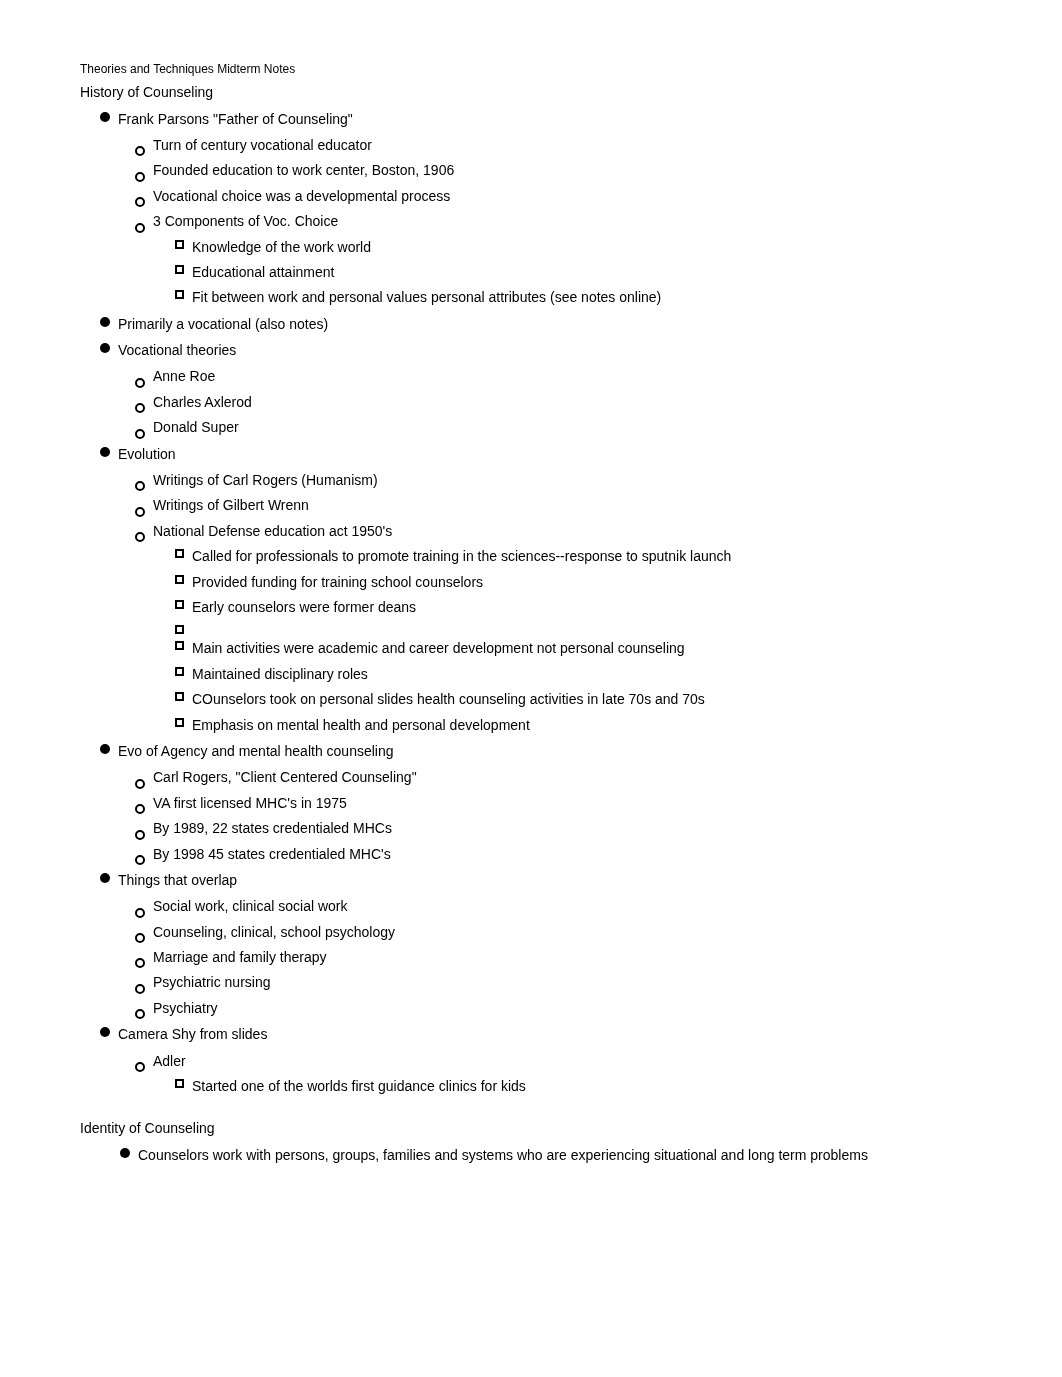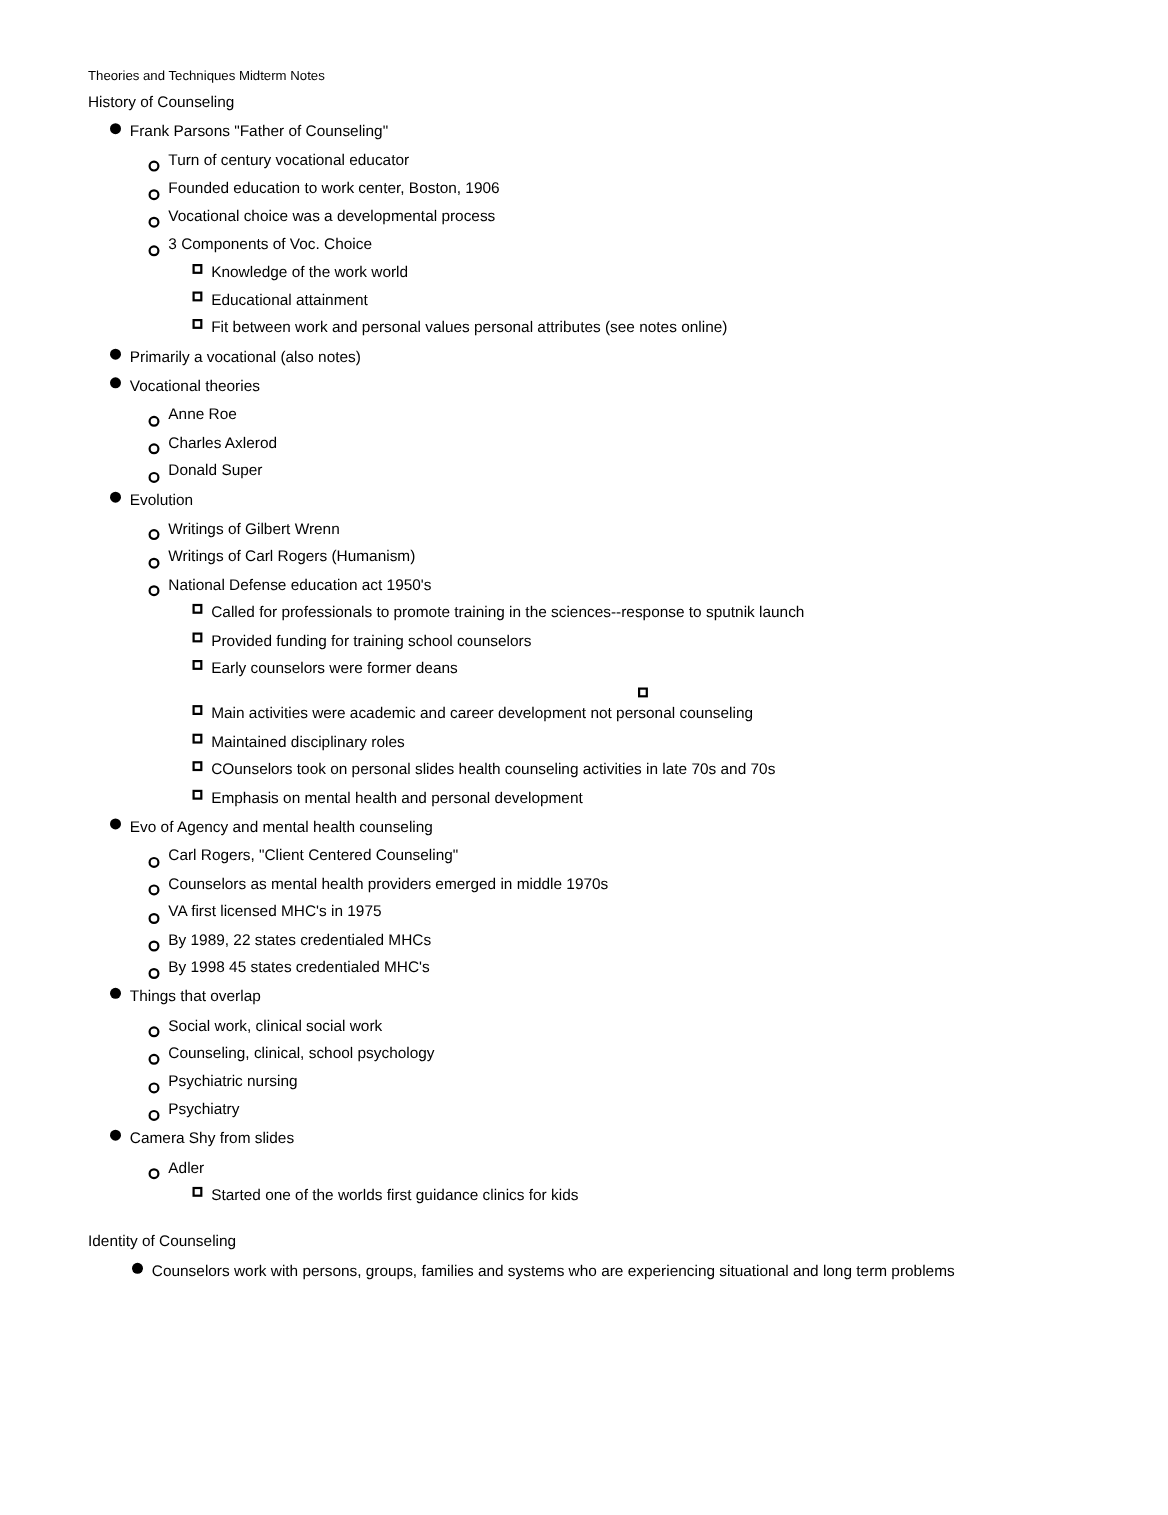--- a/index.html
+++ b/index.html
@@ -65,21 +65,20 @@
       margin-top: 4px;
       flex-shrink: 0;
     }
 
     
     .level3 {
       display: flex;
       align-items: flex-start;
       margin: 3px 0;
       padding-left: 95px;
-      justify-content: center;
     }
 
     .level3 > .bullet {
       display: inline-block;
       width: 9px;
       height: 9px;
       border: 2px solid #000;
       background: transparent;
       margin-right: 8px;
       margin-top: 4px;
@@ -154,28 +153,28 @@
       <span class="bullet"></span>
       <span class="item-text">Donald Super</span>
     </div>
 
     <div class="level1">
       <span class="bullet"></span>
       <span class="item-text">Evolution</span>
     </div>
     <div class="level2">
       <span class="bullet"></span>
+      <span class="item-text">Writings of Carl Rogers (Humanism)</span>
+    </div>
+    <div class="level2">
+      <span class="bullet"></span>
       <span class="item-text">Writings of Gilbert Wrenn</span>
     </div>
     <div class="level2">
       <span class="bullet"></span>
-      <span class="item-text">Writings of Carl Rogers (Humanism)</span>
-    </div>
-    <div class="level2">
-      <span class="bullet"></span>
       <span class="item-text">National Defense education act 1950's</span>
     </div>
     <div class="level3">
       <span class="bullet"></span>
       <span class="item-text">Called for professionals to promote training in the sciences--response to sputnik launch</span>
     </div>
     <div class="level3">
       <span class="bullet"></span>
       <span class="item-text">Provided funding for training school counselors</span>
     </div>
@@ -206,24 +205,20 @@
     <div class="level1">
       <span class="bullet"></span>
       <span class="item-text">Evo of Agency and mental health counseling</span>
     </div>
     <div class="level2">
       <span class="bullet"></span>
       <span class="item-text">Carl Rogers, "Client Centered Counseling"</span>
     </div>
     <div class="level2">
       <span class="bullet"></span>
-      <span class="item-text">Counselors as mental health providers emerged in middle 1970s</span>
-    </div>
-    <div class="level2">
-      <span class="bullet"></span>
       <span class="item-text">VA first licensed MHC's in 1975</span>
     </div>
     <div class="level2">
       <span class="bullet"></span>
       <span class="item-text">By 1989, 22 states credentialed MHCs</span>
     </div>
     <div class="level2">
       <span class="bullet"></span>
       <span class="item-text">By 1998 45 states credentialed MHC's</span>
     </div>
@@ -232,20 +227,24 @@
       <span class="bullet"></span>
       <span class="item-text">Things that overlap</span>
     </div>
     <div class="level2">
       <span class="bullet"></span>
       <span class="item-text">Social work, clinical social work</span>
     </div>
     <div class="level2">
       <span class="bullet"></span>
       <span class="item-text">Counseling, clinical, school psychology</span>
+    </div>
+    <div class="level2">
+      <span class="bullet"></span>
+      <span class="item-text">Marriage and family therapy</span>
     </div>
     <div class="level2">
       <span class="bullet"></span>
       <span class="item-text">Psychiatric nursing</span>
     </div>
     <div class="level2">
       <span class="bullet"></span>
       <span class="item-text">Psychiatry</span>
     </div>
 

